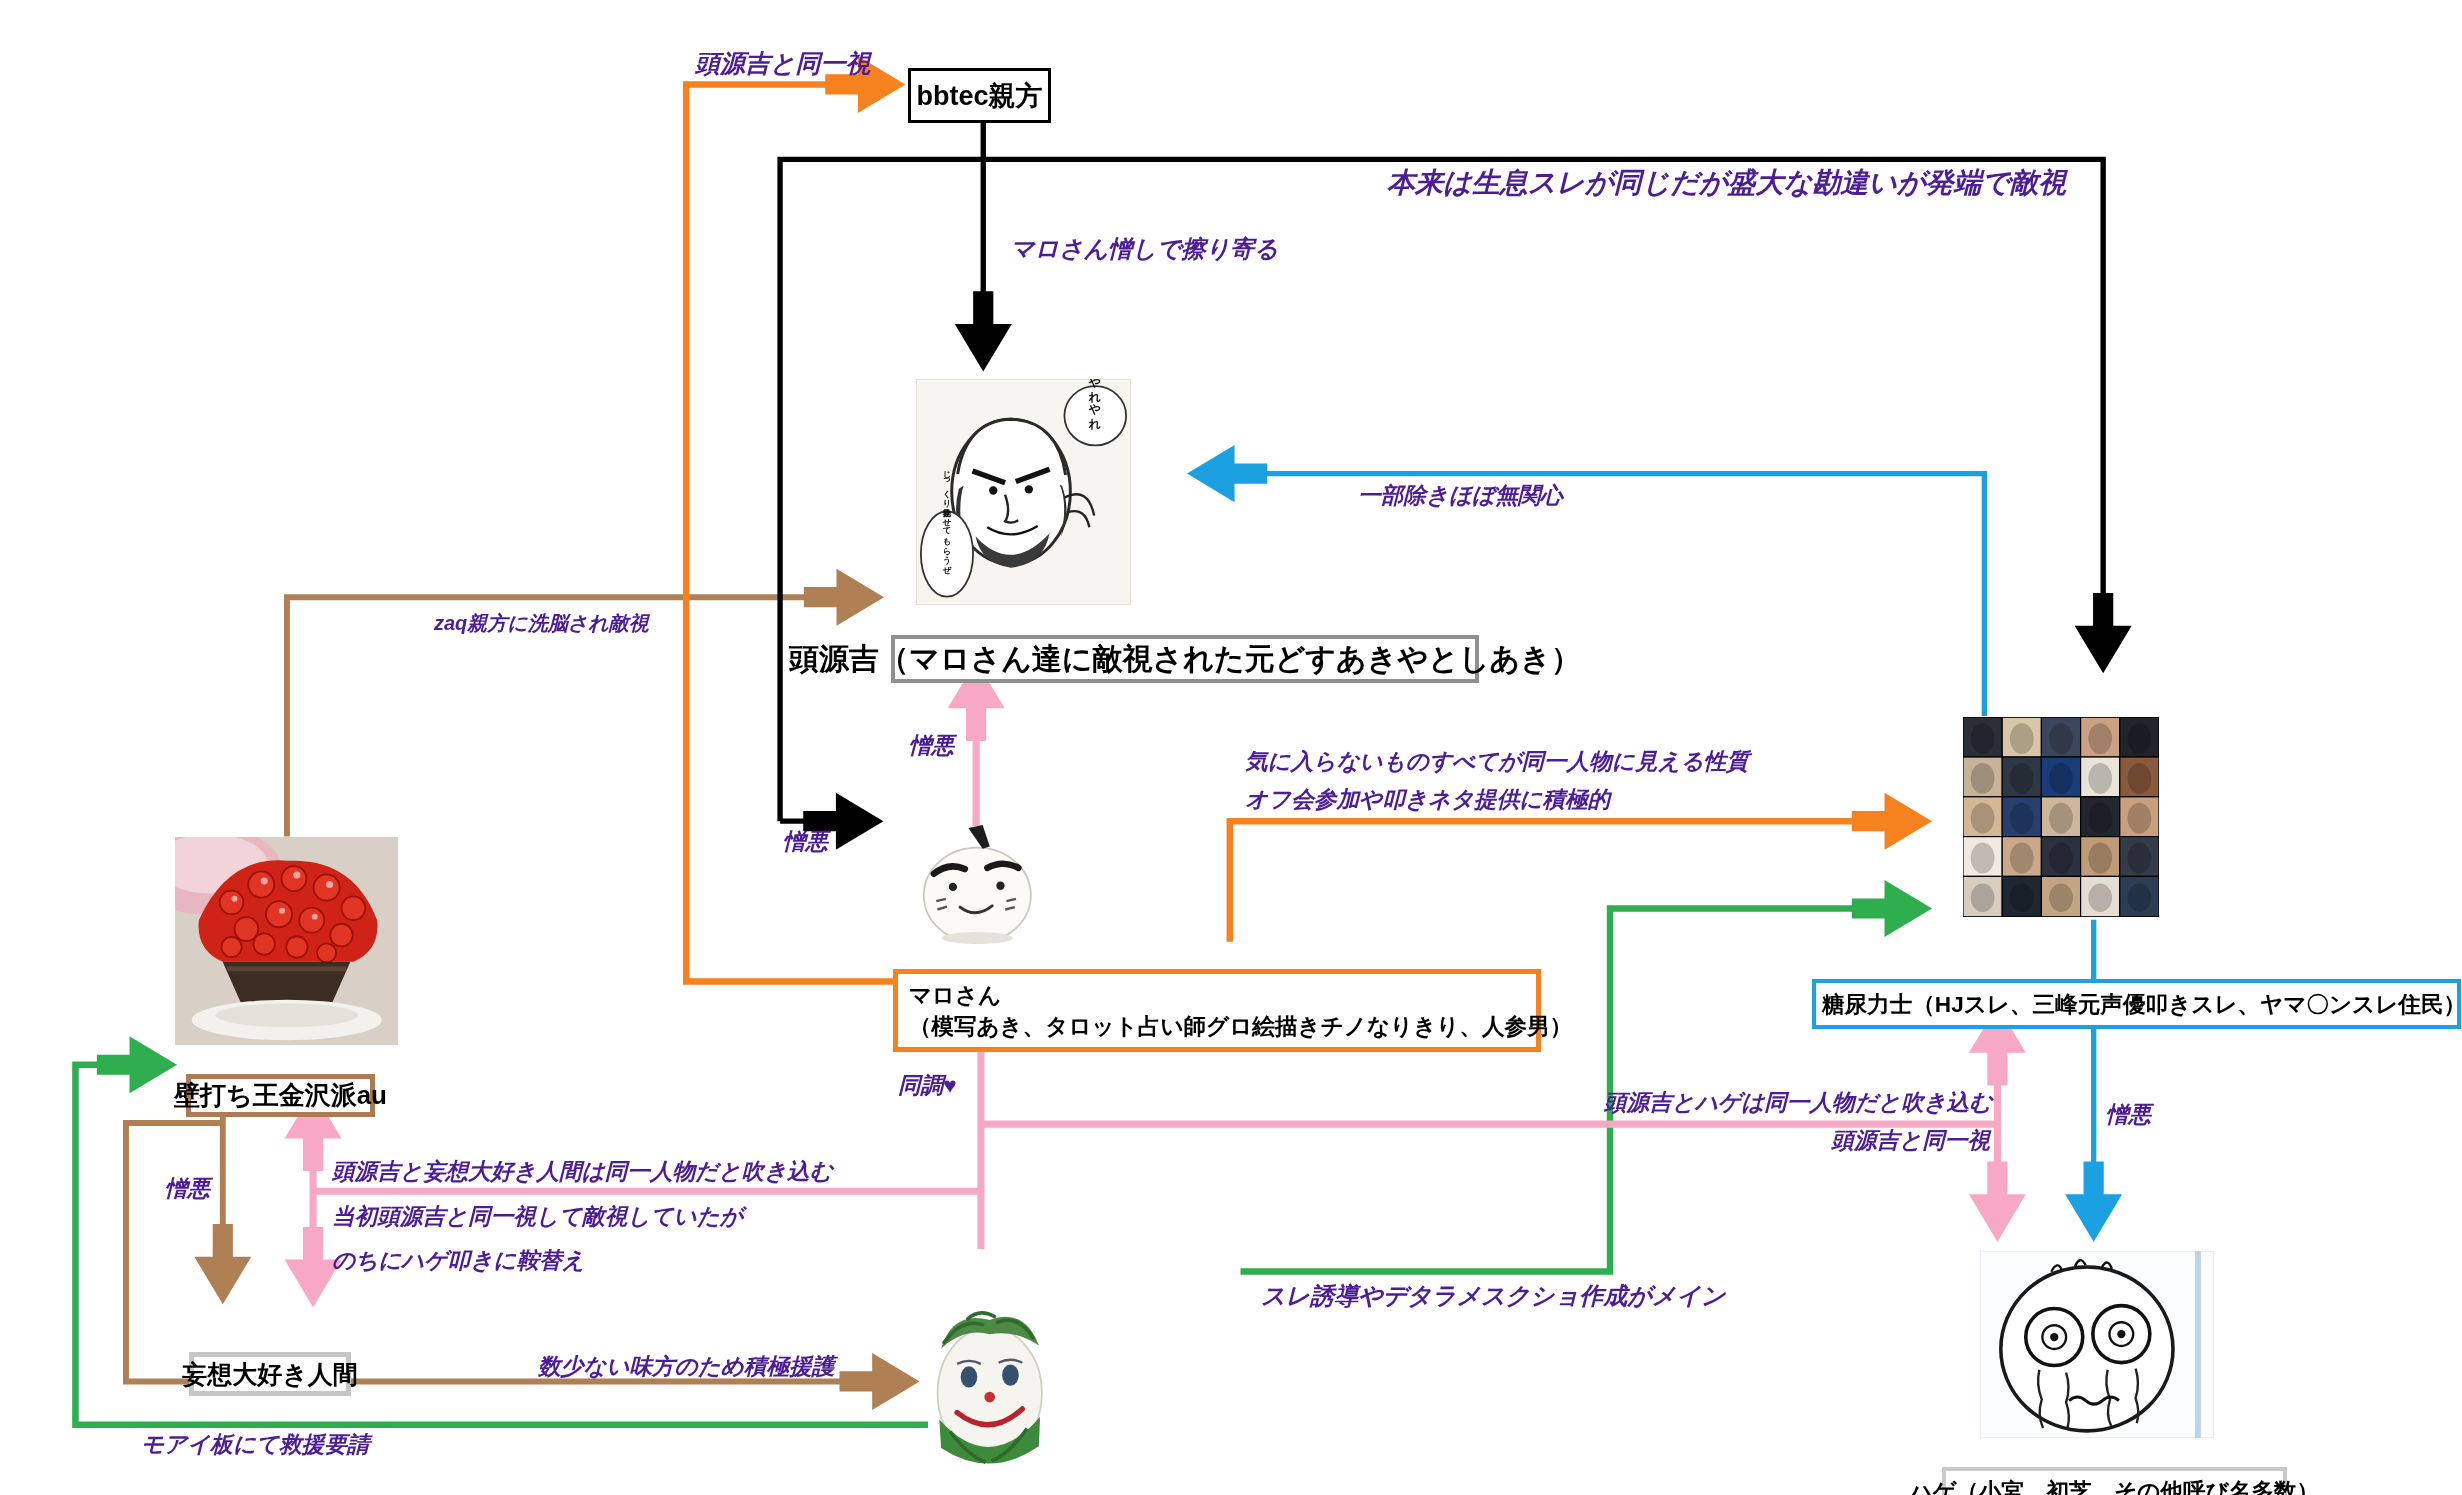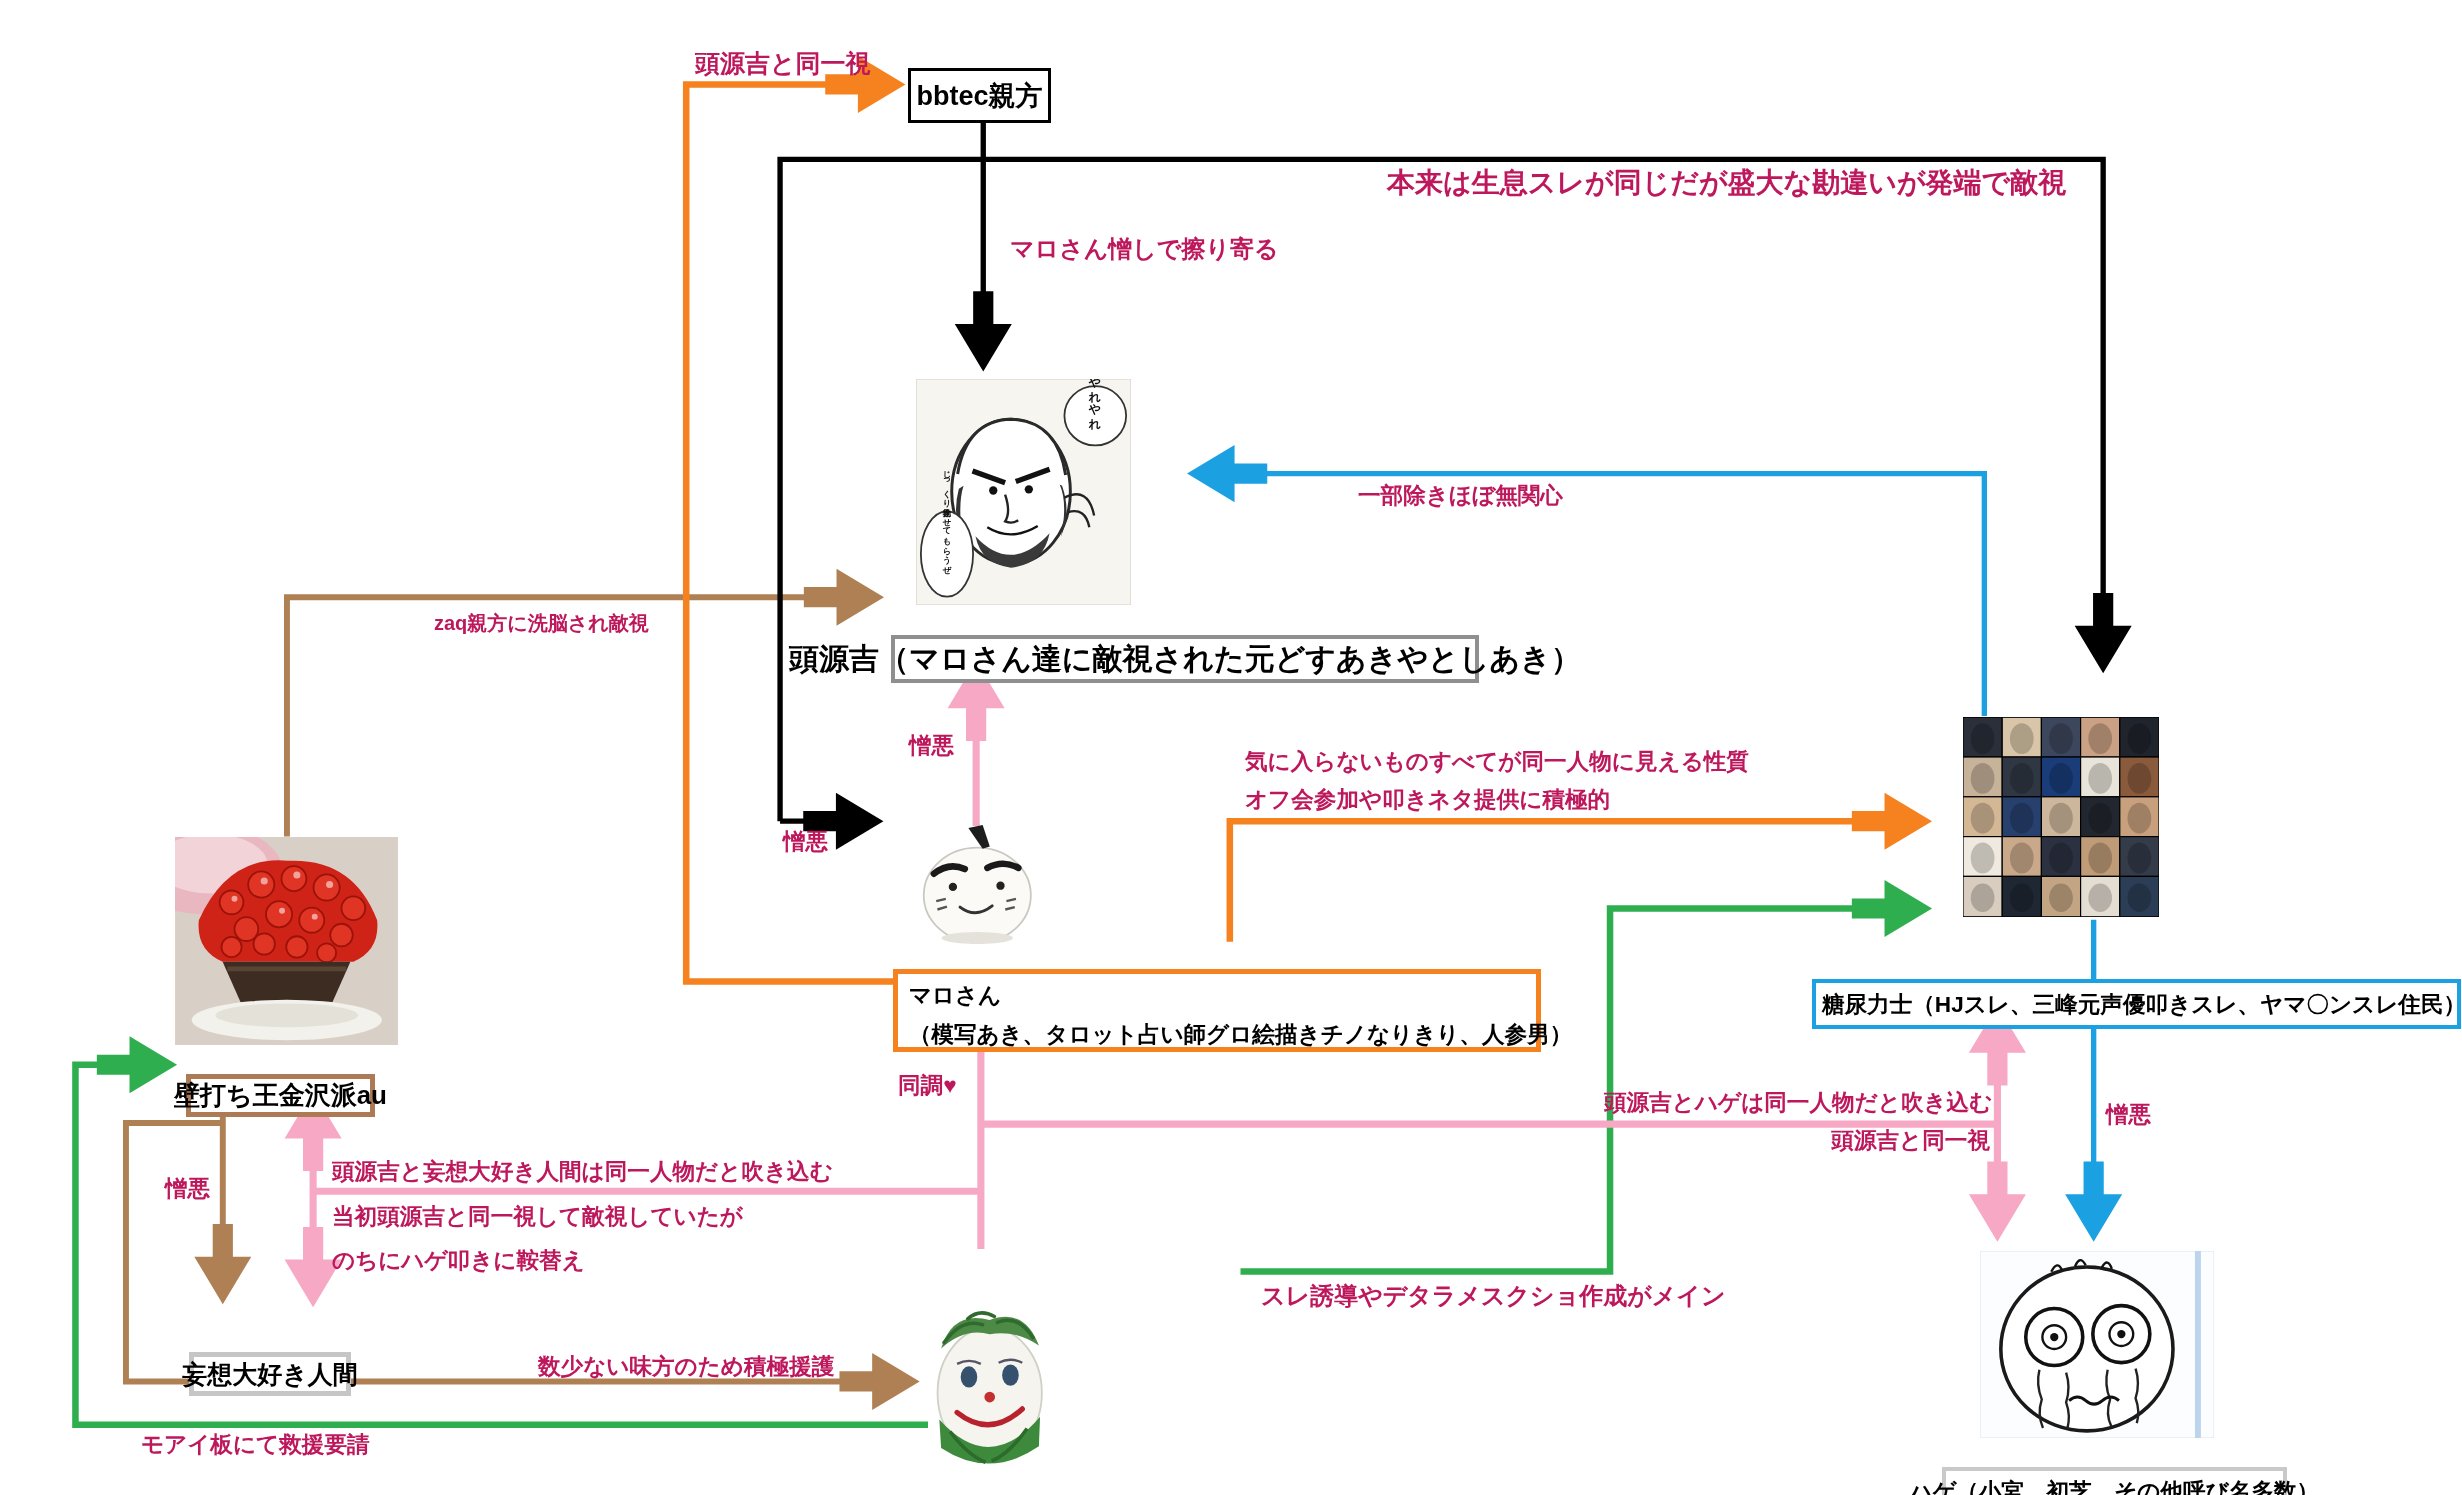--- a/index.html
+++ b/index.html
@@ -2,26 +2,26 @@
 <html style="font-size:9.5px"><head>
 <meta charset="utf-8">
 <style>
   html,body{margin:0;padding:0;background:#fff;}
   body{width:2462px;height:1495px;position:relative;overflow:hidden;
        font-family:"Liberation Sans","DejaVu Sans",sans-serif;}
   .canvas{position:absolute;left:0;top:0;width:2462px;height:1495px;background:#ffffff;}
   .wires{position:absolute;left:0;top:0;width:2462px;height:1495px;}
   .ebox{position:absolute;background:#fff;display:flex;align-items:center;justify-content:center;
         font-weight:700;color:#000;white-space:nowrap;box-sizing:border-box;margin-top:28px;}
-  .lab{position:absolute;font-weight:700;color:#be185d;white-space:nowrap;font-size:22.6px;line-height:1.1;}
+  .lab{position:absolute;font-weight:700;color:#4c1d95;white-space:nowrap;font-size:22.6px;line-height:1.1;font-style:italic;}
   .imgbox{position:absolute;}
   
   .b-black{border:3.6px solid #000;font-size:27px;}
   .b-gray{border:4.8px solid #8f8f8f;font-size:30px;}
-  .b-orange{border:5.3px solid #f6821f;font-size:22.6px;justify-content:flex-start;align-items:flex-start;gap:8px;}
+  .b-orange{border:5.3px solid #f6821f;font-size:22.6px;justify-content:flex-start;align-items:flex-start;}
   .b-blue{border:4.2px solid #1ba1e2;font-size:22.6px;padding-left:15px;}
   .b-brown{border:5.3px solid #ad7a56;font-size:26px;text-align:right;}
   .b-lgray{border:5.3px solid #c6c6c6;font-size:25px;}
   .b-green{border:4.2px solid #2eae4e;font-size:24px;}
   .b-lgray2{border:4.2px solid #c9c9c9;font-size:22.6px;}
 </style>
 </head>
 <body>
 
 <div class="canvas">

